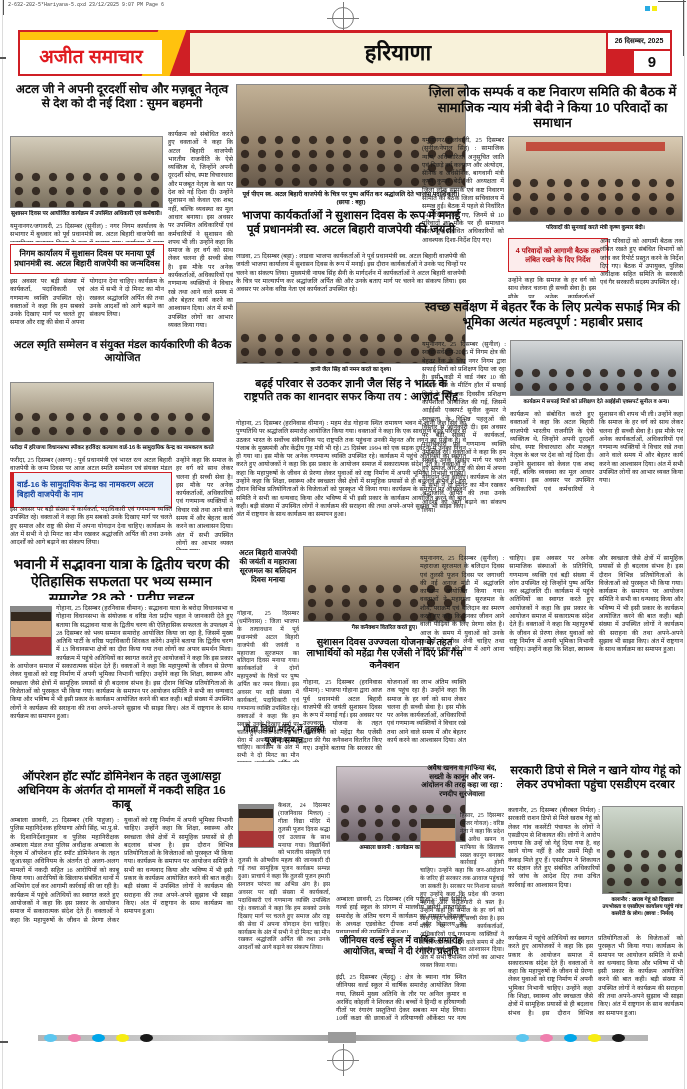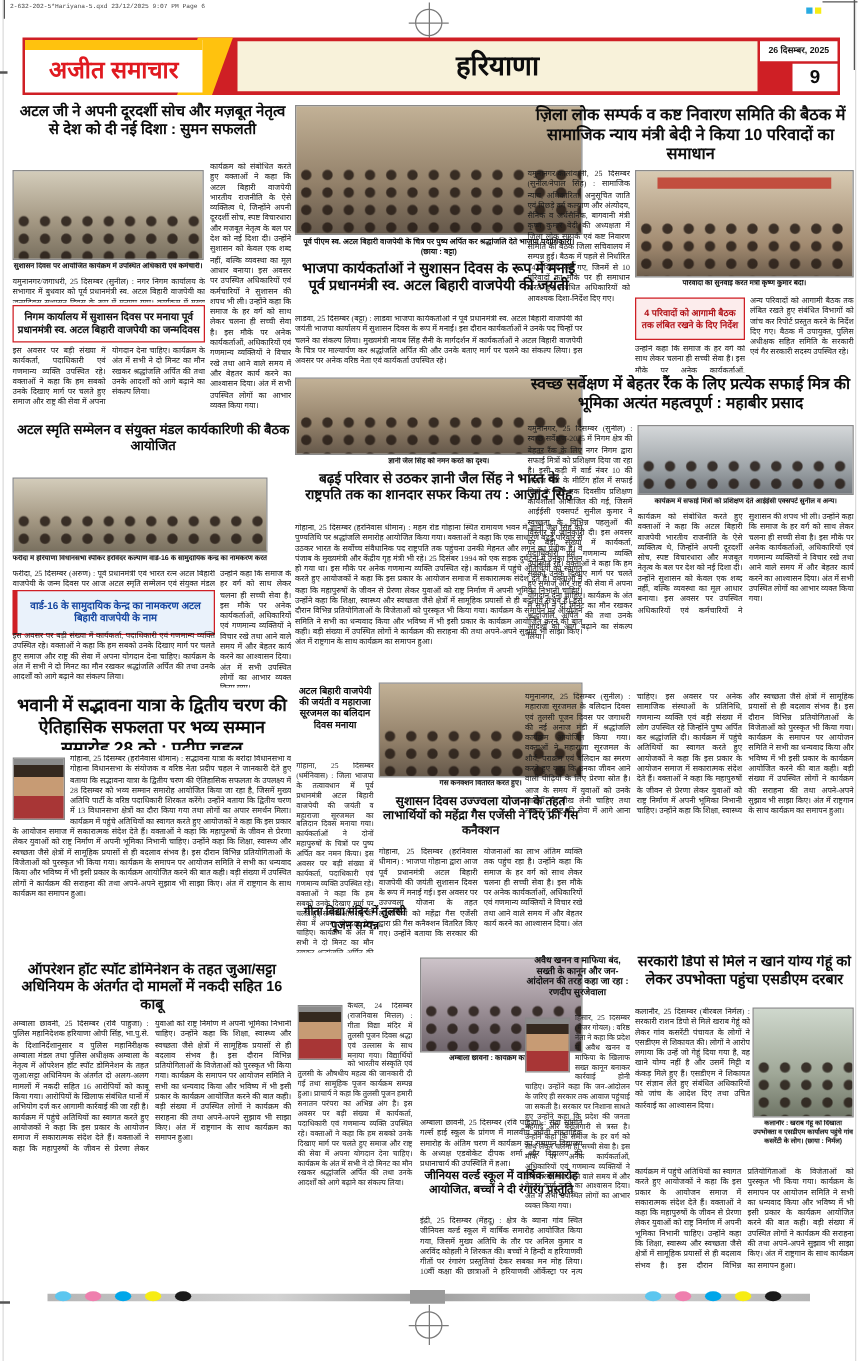--- a/index.html
+++ b/index.html
@@ -26,21 +26,21 @@
   .ph-e{background:linear-gradient(180deg,#cdc3c9 0%,#9b8f96 55%,#6e646b 100%);}
   .ph-f{background:linear-gradient(180deg,#cfd8cd 0%,#a0a898 60%,#6f7566 100%);}
   .banner{position:absolute;top:5px;left:10%;right:10%;height:9px;background:#c0392b;opacity:.85;}
   .hs{float:left;width:40px;height:48px;margin:2px 4px 2px 0;border:1px solid #888;
       background:linear-gradient(180deg,#8a8a8a 0 10%,#35291f 10% 30%,#c79b74 30% 62%,#a83636 62% 100%);}
   .hs.small{width:34px;height:42px;}
   .redbox{border:1.5px solid #cf1f25;background:#fff;font-family:"Liberation Sans",sans-serif;
       font-weight:bold;text-align:center;display:flex;align-items:center;justify-content:center;
       line-height:1.3;padding:1px 3px;color:#111;}
   .bluebox{border:1px solid #cf1f25;border-left:4px solid #cf1f25;background:#eaf2fb;
-      font-family:"Liberation Sans",sans-serif;font-weight:bold;text-align:center;display:flex;
+      font-family:"Liberation Sans",sans-serif;font-weight:bold;display:flex;
       align-items:center;justify-content:center;line-height:1.3;padding:17px 3px;color:#1747a0;}
   .pinkbox{border:1.2px solid #cf1f25;background:#fcecec;font-family:"Liberation Sans",sans-serif;
       font-weight:bold;text-align:center;display:flex;align-items:center;justify-content:center;
       line-height:1.3;padding:1px 2px;color:#b01016;}
   .cross{border:1.2px solid #7a7a7a;border-radius:50%;}
   .cross::before{content:"";position:absolute;left:50%;top:-6px;bottom:-6px;width:1px;background:#7a7a7a;}
   .cross::after{content:"";position:absolute;top:50%;left:-6px;right:-6px;height:1px;background:#7a7a7a;}
   .dot{width:13px;height:8px;border-radius:50%;display:inline-block;margin-right:11px;}
   .mono{font-family:"Liberation Mono",monospace;}
 </style>
@@ -65,21 +65,21 @@
   <div class="abs" style="left:20px;top:32px;width:142px;height:42px;background:#fff"></div>
   <div class="abs" style="left:20px;top:32px;width:142px;height:8px;background:#ffc20e"></div>
   <div class="abs hd" style="left:20px;top:42px;width:142px;height:30px;font-size:19px;color:#e01a20;line-height:30px">अजीत समाचार</div>
   <div class="abs" style="left:190px;top:33px;width:416px;height:40px;background:#f8f2da"></div>
   <div class="abs hd" style="left:190px;top:33px;width:416px;height:40px;font-size:22px;line-height:40px">हरियाणा</div>
   <div class="abs" style="left:608px;top:33px;width:62px;height:16px;background:#fff"></div>
   <div class="abs hd" style="left:608px;top:33px;width:62px;height:16px;font-size:7px;line-height:16px">26 दिसम्बर, 2025</div>
   <div class="abs" style="left:634px;top:51px;width:36px;height:22px;background:#fff"></div>
   <div class="abs hd" style="left:634px;top:51px;width:36px;height:22px;font-size:15px;line-height:22px">9</div>
 
-  <div class="abs hd" style="left:12px;top:82px;width:220px;height:50px;font-size:12px">अटल जी ने अपनी दूरदर्शी सोच और मज़बूत नेतृत्व से देश को दी नई दिशा : सुमन सफलती</div>
+  <div class="abs hd" style="left:12px;top:82px;width:220px;height:50px;font-size:12px">अटल जी ने अपनी दूरदर्शी सोच और मज़बूत नेतृत्व से देश को दी नई दिशा : सुमन बहमनी</div>
   <div class="ph ph-a heads" style="left:10px;top:136px;width:153px;height:72px"></div>
   <div class="abs cap" style="left:10px;top:210px;width:153px;height:9px;white-space:nowrap">सुशासन दिवस पर आयोजित कार्यक्रम में उपस्थित अधिकारी एवं कर्मचारी।</div>
   <div class="abs bd" style="left:168px;top:130px;width:65px;height:204px">
     <span>कार्यक्रम को संबोधित करते हुए वक्ताओं ने कहा कि अटल बिहारी वाजपेयी भारतीय राजनीति के ऐसे व्यक्तित्व थे, जिन्होंने अपनी दूरदर्शी सोच, स्पष्ट विचारधारा और मजबूत नेतृत्व के बल पर देश को नई दिशा दी। उन्होंने सुशासन को केवल एक शब्द नहीं, बल्कि व्यवस्था का मूल आधार बनाया। इस अवसर पर उपस्थित अधिकारियों एवं कर्मचारियों ने सुशासन की शपथ भी ली।</span> <span>उन्होंने कहा कि समाज के हर वर्ग को साथ लेकर चलना ही सच्ची सेवा है। इस मौके पर अनेक कार्यकर्ताओं, अधिकारियों एवं गणमान्य व्यक्तियों ने विचार रखे तथा आने वाले समय में और बेहतर कार्य करने का आश्वासन दिया। अंत में सभी उपस्थित लोगों का आभार व्यक्त किया गया।</span>
   </div>
   <div class="abs bd" style="left:10px;top:222px;width:154px;height:20px">
     <span>यमुनानगर/जगाधरी, 25 दिसम्बर (सुनील) : नगर निगम कार्यालय के सभागार में बुधवार को पूर्व प्रधानमंत्री स्व. अटल बिहारी वाजपेयी का जन्मदिवस सुशासन दिवस के रूप में मनाया गया। कार्यक्रम में मुख्य अतिथि नगर निगम मेयर सुमन बहमनी, निगम आयुक्त महर्षि प्रसाद तथा अतिरिक्त निगम आयुक्त शैलजा कुमार, उप निगम आयुक्त कुलदीप मलिक ने पूर्व प्रधानमंत्री अटल बिहारी वाजपेयी के चित्र पर पुष्प अर्पित कर श्रद्धांजलि दी। इस अवसर पर निगम के अधिकारी, कर्मचारी एवं अन्य गणमान्य लोग भी उपस्थित रहे।</span>
   </div>
   <div class="abs redbox" style="left:10px;top:244px;width:154px;height:30px;font-size:8px">निगम कार्यालय में सुशासन दिवस पर मनाया पूर्व प्रधानमंत्री स्व. अटल बिहारी वाजपेयी का जन्मदिवस</div>
   <div class="abs bd cols2" style="left:10px;top:277px;width:154px;height:57px">
@@ -94,21 +94,21 @@
   </div>
 
   <div class="abs hd" style="left:422px;top:84px;width:261px;height:48px;font-size:13px">ज़िला लोक सम्पर्क व कष्ट निवारण समिति की बैठक में सामाजिक न्याय मंत्री बेदी ने किया 10 परिवादों का समाधान</div>
   <div class="abs bd" style="left:422px;top:136px;width:82px;height:162px">
     <span>यमुनानगर/कालांवाली, 25 दिसम्बर (सुनील/नेपाल सिंह) : सामाजिक न्याय, अधिकारिता, अनुसूचित जाति एवं पिछड़े वर्ग कल्याण और अंत्योदय, सैनिक व अर्धसैनिक, बागवानी मंत्री कृष्ण कुमार बेदी की अध्यक्षता में जिला लोक सम्पर्क एवं कष्ट निवारण समिति की बैठक जिला सचिवालय में सम्पन्न हुई। बैठक में पहले से निर्धारित 14 परिवाद रखे गए, जिनमें से 10 परिवादों का मौके पर ही समाधान करते हुए संबंधित अधिकारियों को आवश्यक दिशा-निर्देश दिए गए।</span>
   </div>
   <div class="ph ph-c heads" style="left:508px;top:136px;width:175px;height:86px">
     <div class="banner"></div>
   </div>
   <div class="abs cap" style="left:508px;top:224px;width:175px;height:9px;white-space:nowrap">परिवादों की सुनवाई करते मंत्री कृष्ण कुमार बेदी।</div>
-  <div class="abs pinkbox" style="left:508px;top:238px;width:88px;height:34px;font-size:7.2px">4 परिवादों को आगामी बैठक तक लंबित रखने के दिए निर्देश</div>
+  <div class="abs pinkbox" style="left:508px;top:238px;width:100px;height:34px;font-size:7.2px">4 परिवादों को आगामी बैठक तक लंबित रखने के दिए निर्देश</div>
   <div class="abs bd" style="left:600px;top:237px;width:83px;height:60px">
     <span>अन्य परिवादों को आगामी बैठक तक लंबित रखते हुए संबंधित विभागों को जांच कर रिपोर्ट प्रस्तुत करने के निर्देश दिए गए। बैठक में उपायुक्त, पुलिस अधीक्षक सहित समिति के सरकारी एवं गैर सरकारी सदस्य उपस्थित रहे।</span>
   </div>
   <div class="abs bd" style="left:508px;top:276px;width:88px;height:22px">
     <span>उन्होंने कहा कि समाज के हर वर्ग को साथ लेकर चलना ही सच्ची सेवा है। इस मौके पर अनेक कार्यकर्ताओं, अधिकारियों एवं गणमान्य व्यक्तियों ने विचार रखे तथा आने वाले समय में और बेहतर कार्य करने का आश्वासन दिया। अंत में सभी उपस्थित लोगों का आभार व्यक्त किया गया।</span>
   </div>
 
   <div class="abs hd" style="left:12px;top:338px;width:221px;height:40px;font-size:10.5px">अटल स्मृति सम्मेलन व संयुक्त मंडल कार्यकारिणी की बैठक आयोजित</div>
   <div class="ph ph-a heads" style="left:10px;top:382px;width:204px;height:60px"></div>
   <div class="abs cap" style="left:10px;top:444px;width:204px;height:9px;font-size:5.6px;white-space:nowrap">फरीदा में हरियाणा विधानसभा स्पीकर हरविंदर कल्याण वार्ड-16 के सामुदायिक केन्द्र का नामकरण करते हुए।</div>

